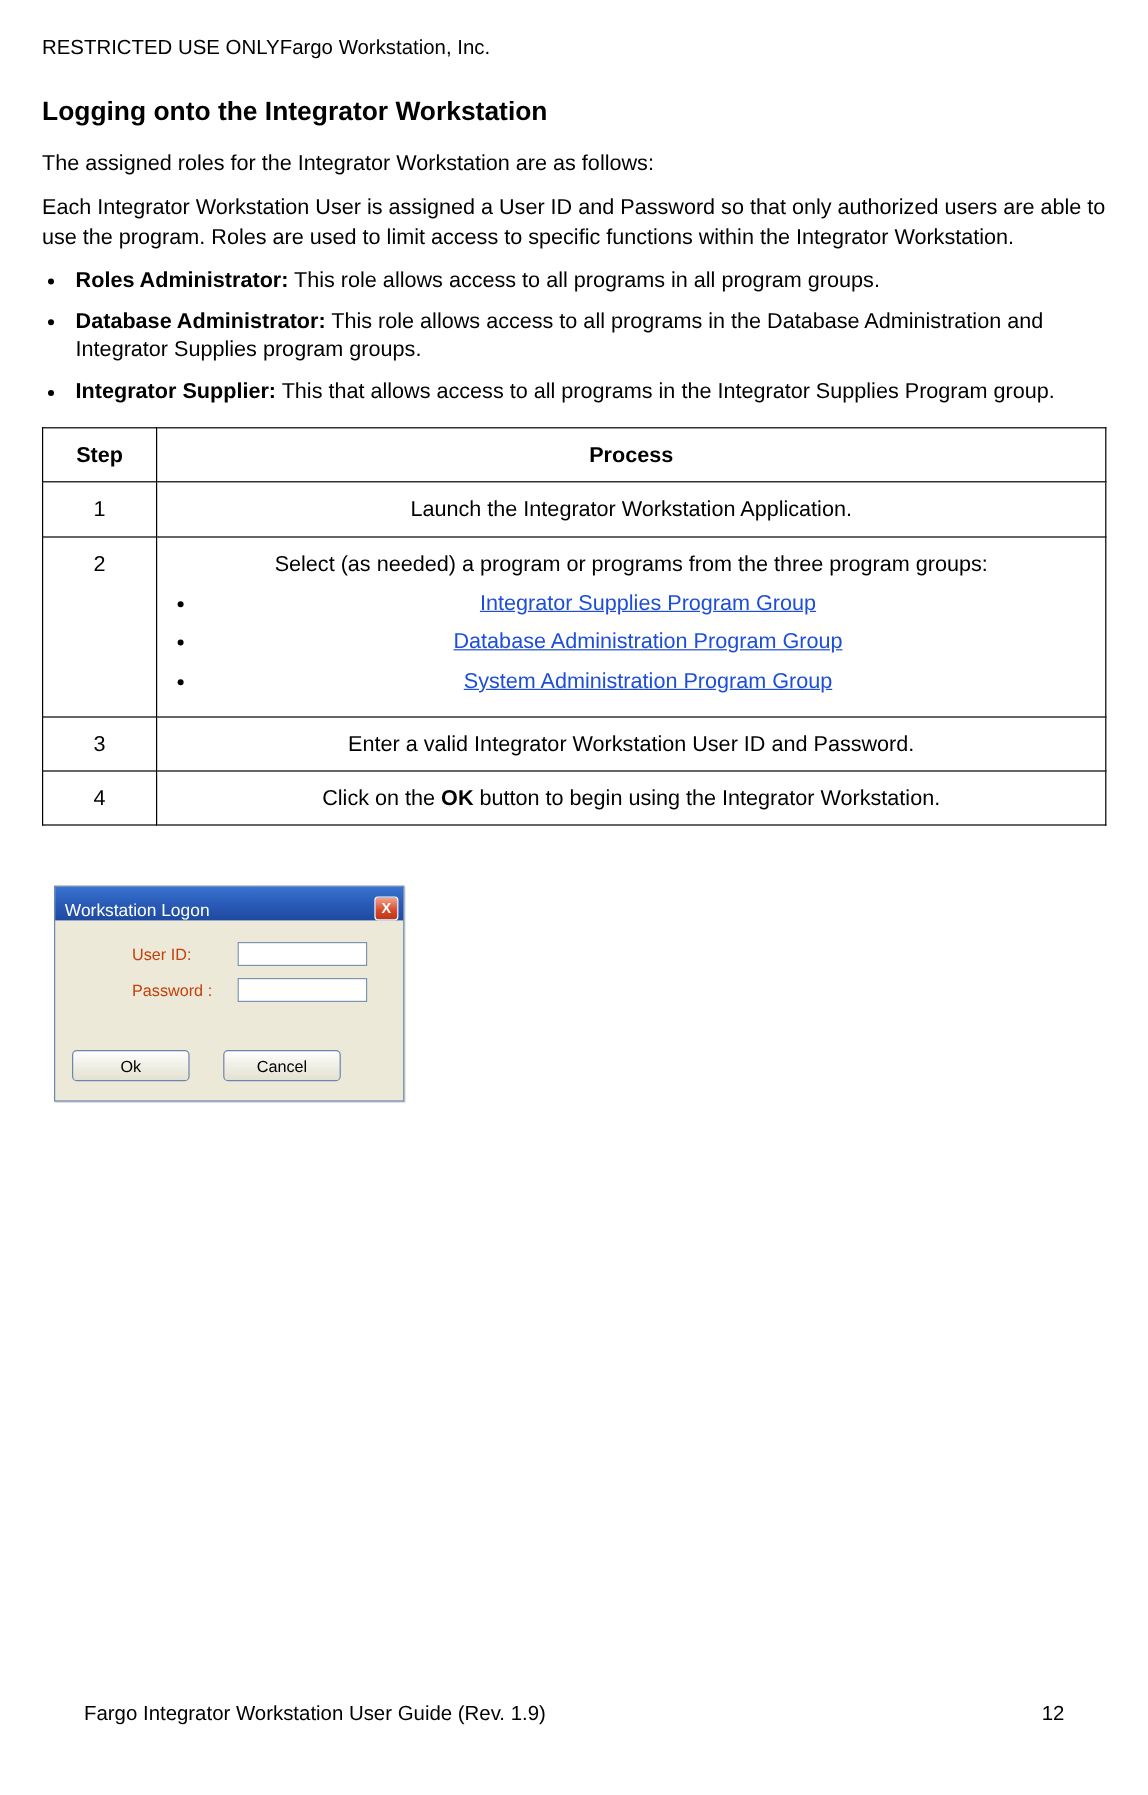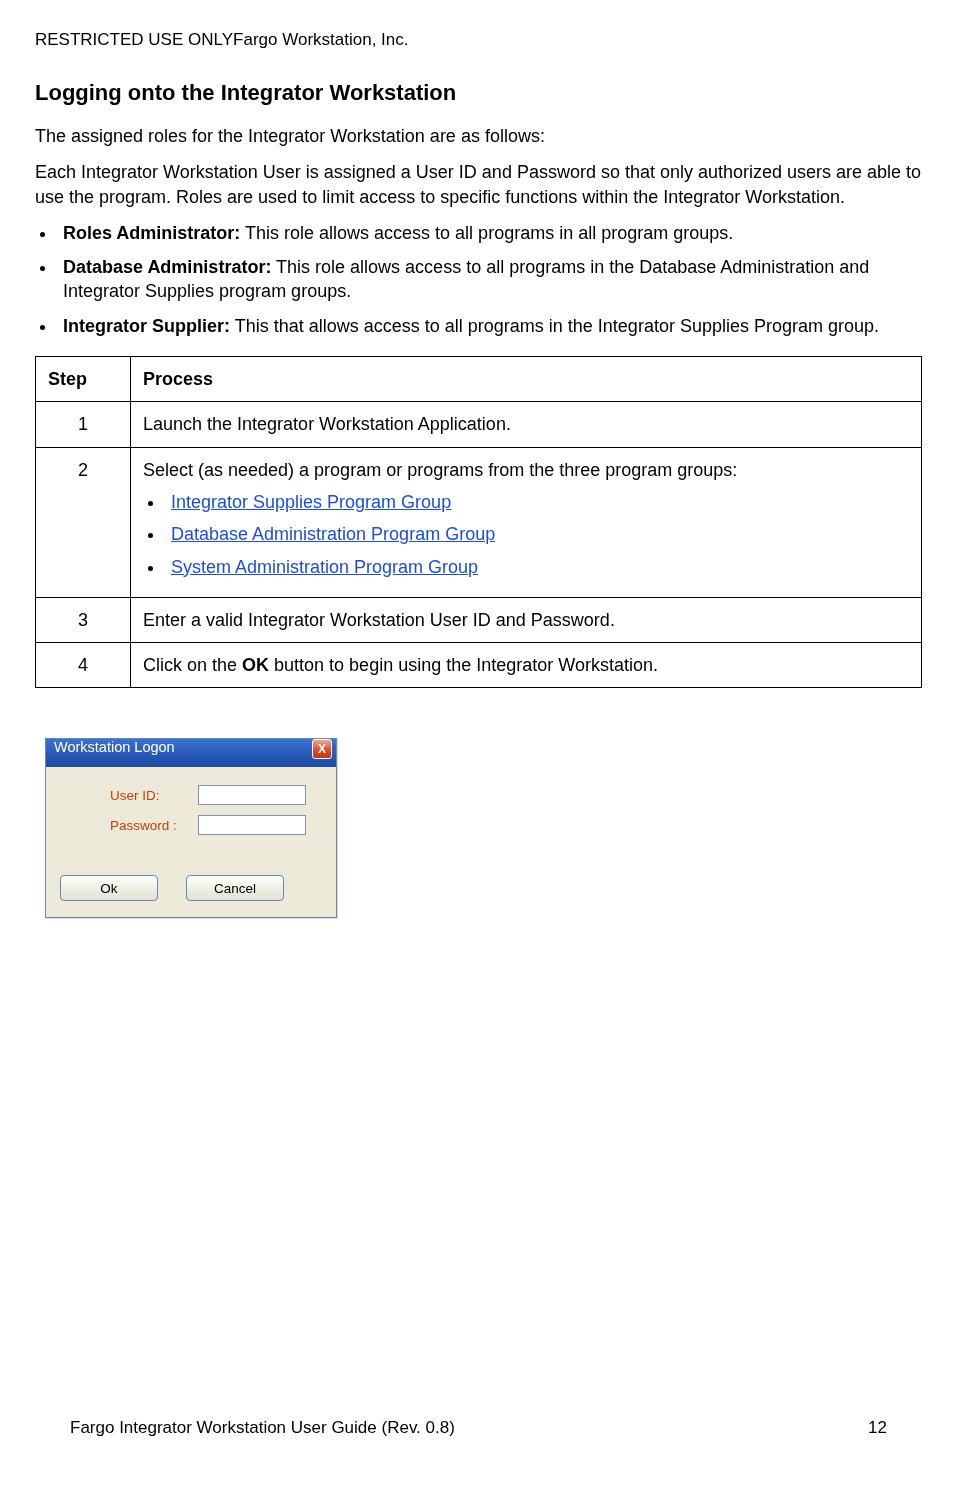--- a/index.html
+++ b/index.html
@@ -41,21 +41,21 @@
     }
     table.steps {
       width: 100%;
       border-collapse: collapse;
       margin-top: 6px;
       font-size: 18px;
     }
     table.steps th, table.steps td {
       border: 1px solid #000;
       padding: 10px 12px;
-      text-align: left;
+      text-align: center;
       vertical-align: top;
       line-height: 1.35;
     }
     table.steps th {
       font-weight: bold;
     }
     table.steps td.step-num {
       text-align: center;
       width: 70px;
     }
@@ -81,21 +81,21 @@
       border: 1px solid #6b86b0;
       background: #ece9d8;
       font-family: Tahoma, Arial, sans-serif;
       box-shadow: 1px 1px 0 rgba(0,0,0,0.15);
     }
     .dialog-titlebar {
       background: linear-gradient(to bottom, #3a73d1 0%, #2a5bb8 50%, #1e4aa0 100%);
       color: #fff;
       display: flex;
       justify-content: space-between;
-      align-items: flex-start;
+      align-items: flex-end;
       height: 28px;
       padding: 0 4px 0 8px;
       font-size: 14.5px;
     }
     .dialog-titlebar .title-text {
       white-space: nowrap;
     }
     .dialog-close {
       width: 20px;
       height: 20px;
@@ -247,16 +247,16 @@
         </div>
       </div>
       <div class="dialog-buttons">
         <button class="dialog-button">Ok</button>
         <button class="dialog-button">Cancel</button>
       </div>
     </div>
   </div>
 
   <div class="footer-row">
-    <span>Fargo Integrator Workstation User Guide (Rev. 0.8)</span>
+    <span>Fargo Integrator Workstation User Guide (Rev. 1.9)</span>
     <span>12</span>
   </div>
 </div>
 
 </body></html>

